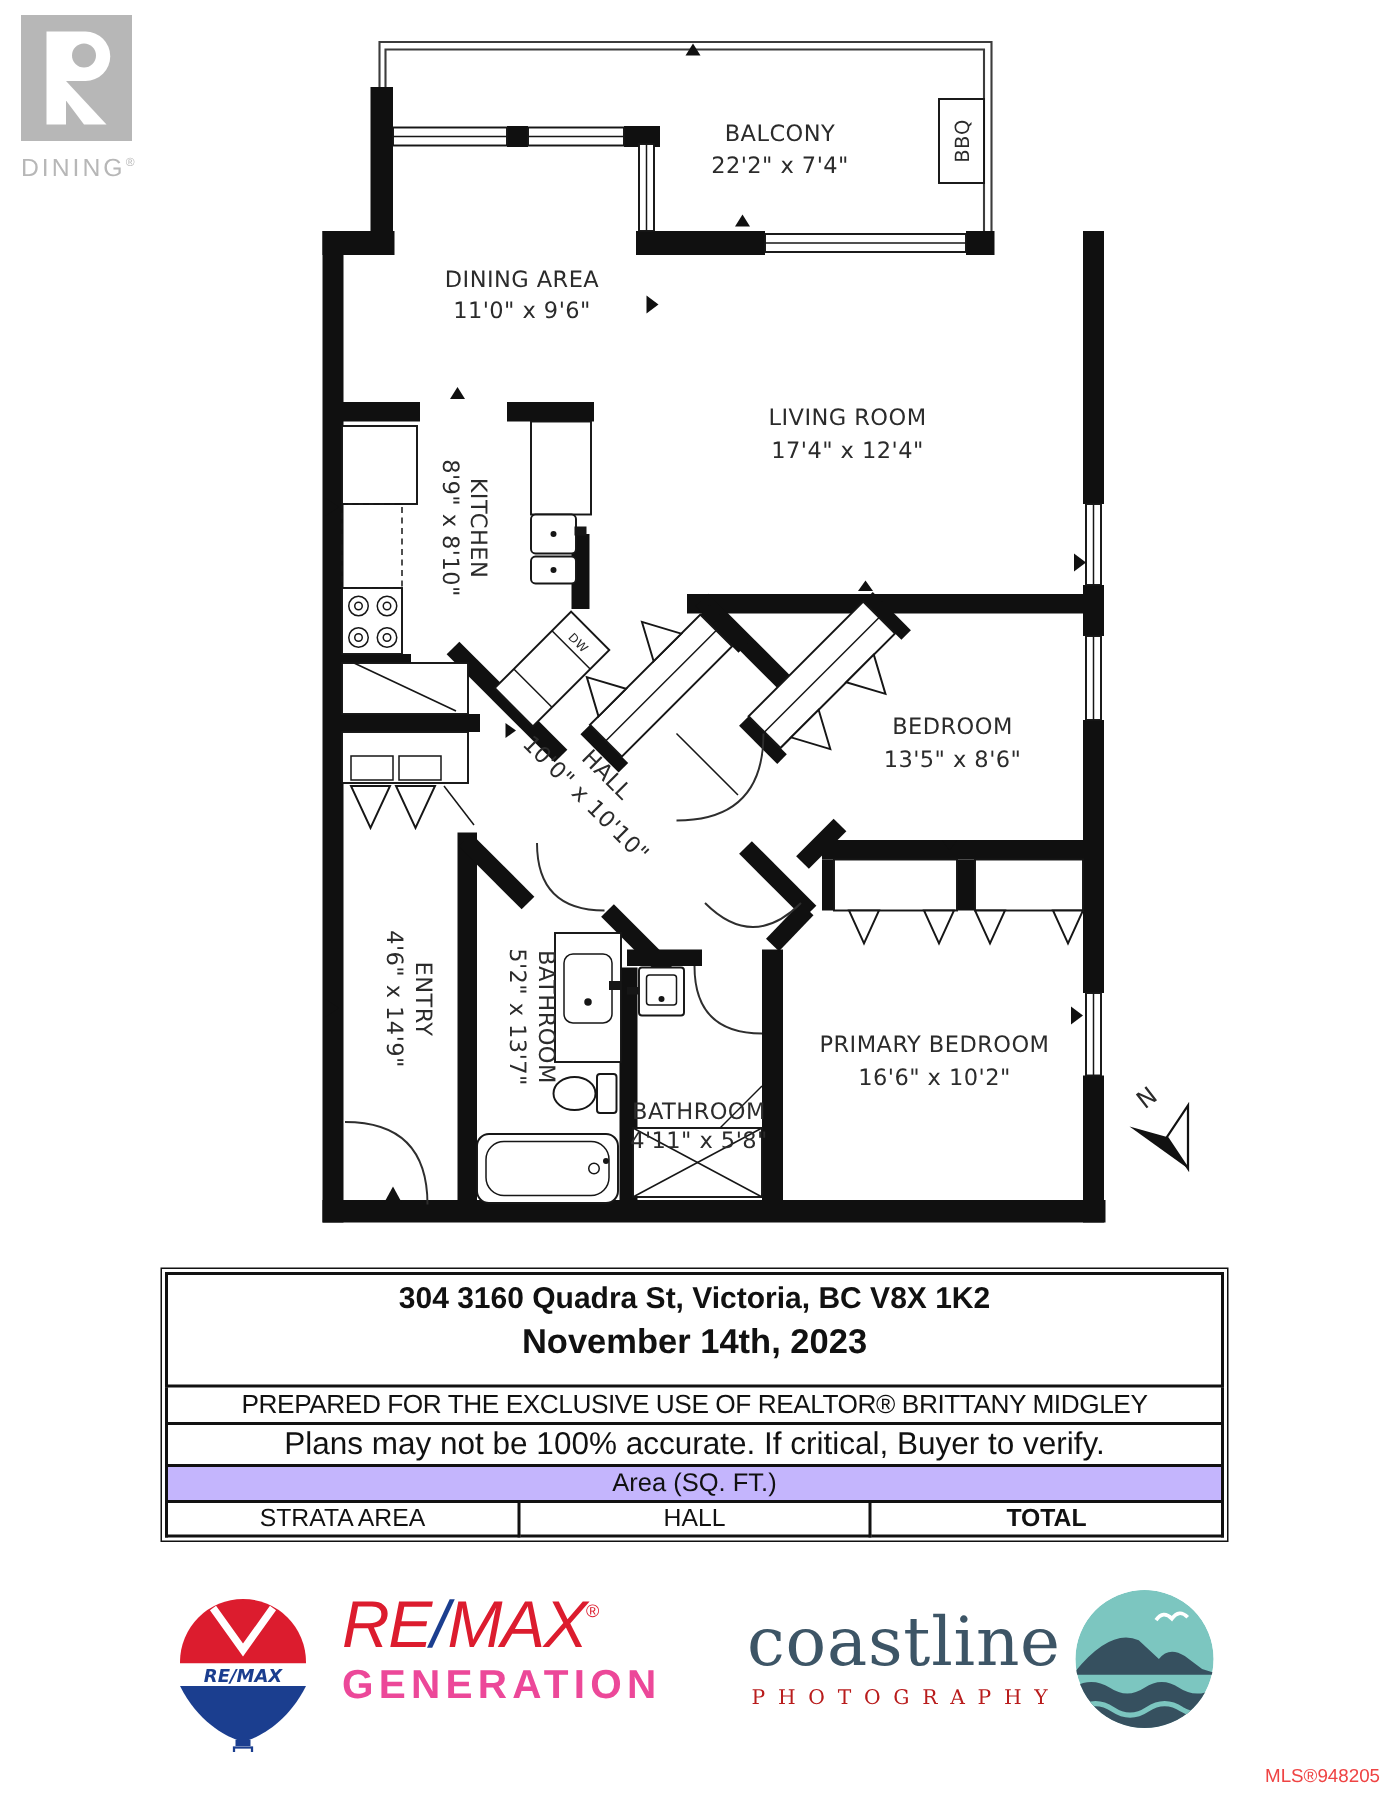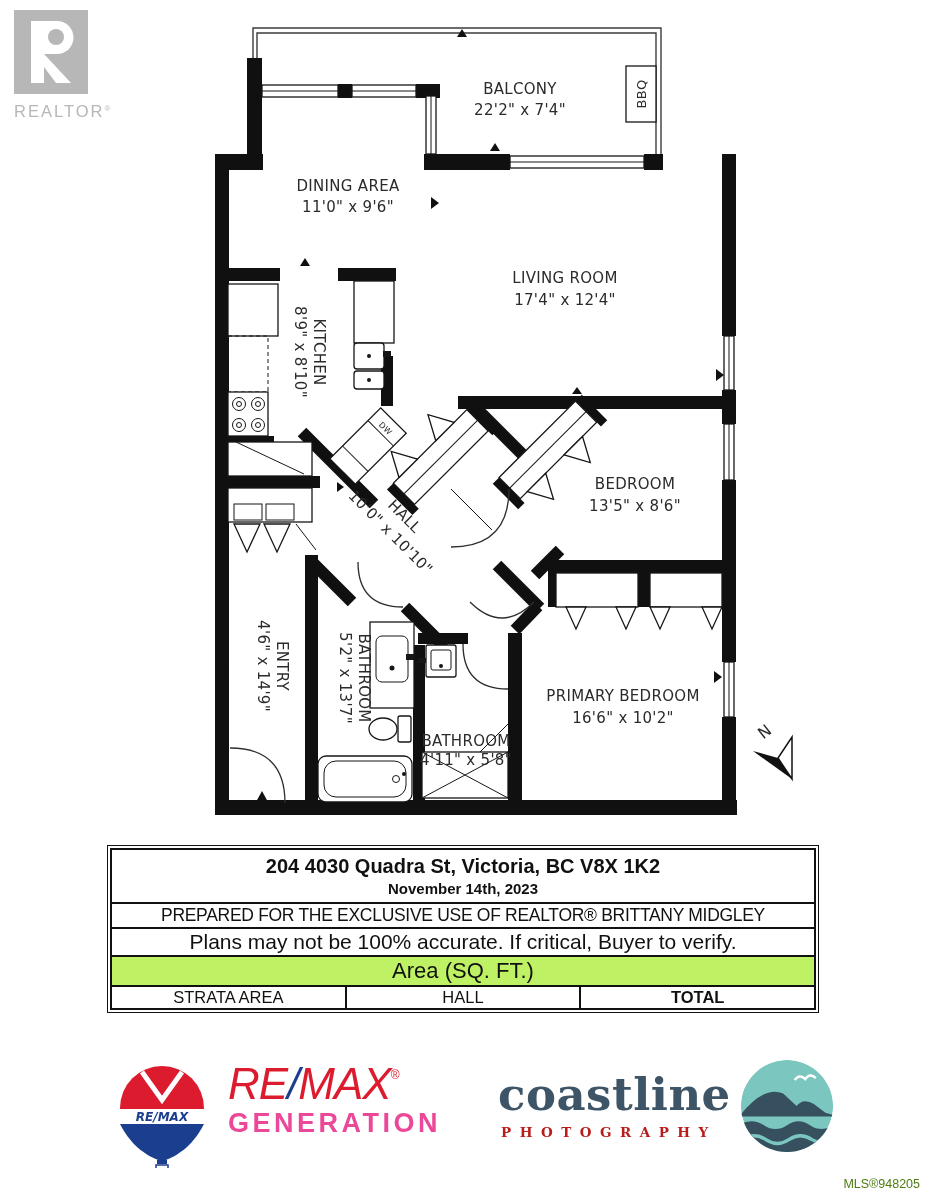--- a/index.html
+++ b/index.html
@@ -19,58 +19,58 @@
   .realtor{position:absolute;left:14px;top:10px;width:96px;}
   .realtor .word{color:#b7b7b7;font-size:16.5px;letter-spacing:2px;margin-top:4px;
                  font-family:"Liberation Sans",sans-serif;}
   .realtor sup{font-size:8px;}
   
   .tablewrap{position:absolute;left:107px;top:845px;width:706px;border:1.5px solid #111;
              padding:2px;background:#fff;}
   table.info{border-collapse:collapse;width:100%;table-layout:fixed;color:#111;}
   table.info td{border:2px solid #111;text-align:center;padding:1px 2px;}
   .addr{font-weight:bold;font-size:20px;line-height:1.28;padding-top:3px;}
-  .date{font-weight:bold;font-size:15px;line-height:1.25;padding-bottom:3px;}
+  .date{font-weight:bold;font-size:23px;line-height:1.25;padding-bottom:14px;}
   .prepared{font-size:17.5px;letter-spacing:-0.3px;padding:4px 0;border-radius:11px;}
   .disclaimer{font-size:21px;padding:3px 0;}
-  .areahdr{font-size:22px;background:#bef264;padding:2px 0;}
+  .areahdr{font-size:17px;background:#c4b5fd;padding:2px 0;}
   .colhdr{font-size:16.5px;padding:1px 0;border-radius:10px;}
   .colval{font-size:16.5px;padding:1px 0;}
   .bold{font-weight:bold;}
   
   .remax{position:absolute;left:110px;top:1056px;display:flex;align-items:flex-start;}
   .remax .txt{margin-left:14px;padding-top:6px;}
   .remax .word{font-style:italic;font-weight:normal;font-size:44px;line-height:1;
                letter-spacing:-1px;color:#dc1c2e;white-space:nowrap;}
   .remax .word .slash{color:#1b3e8f;}
   .remax .word sup{font-size:12px;font-style:normal;vertical-align:20px;}
   .remax .gen{color:#ec4899;font-weight:bold;font-size:27px;letter-spacing:3.5px;margin-top:2px;}
   .coastline{position:absolute;left:498px;top:1058px;display:flex;align-items:center;}
-  .coastline .txt{margin-right:8px;font-weight:bold;}
+  .coastline .txt{margin-right:8px;}
   .coastline .name{font-family:"DejaVu Serif",serif;font-size:45px;line-height:1;
                    color:#3d5566;letter-spacing:.5px;}
   .coastline .sub{font-family:"DejaVu Serif",serif;font-size:13.5px;letter-spacing:8.5px;
                   color:#b91c1c;margin-top:7px;margin-left:3px;}
   .mls{position:absolute;left:780px;top:1177px;width:140px;text-align:right;
-       color:#4d7c0f;font-size:12.5px;}
+       color:#ef4444;font-size:12.5px;}
 </style>
 </head>
 <body>
 
 <div class="page">
 
   <div class="realtor">
     <svg width="74" height="84">
       <rect width="74" height="84" fill="#b7b7b7"></rect>
       <rect x="17" y="11" width="13" height="62" fill="#fff"></rect>
       <path d="M30,11 h13 a16,16 0 0 1 0,33 h-13 z" fill="#fff"></path>
       <circle cx="42" cy="27" r="8" fill="#b7b7b7"></circle>
       <polygon points="30,44 57,73 42,73 30,57" fill="#fff"></polygon>
     </svg>
-    <div class="word"><span>REALTOR</span><sup>®</sup></div>
+    <div class="word"><span>DINING</span><sup>®</sup></div>
   </div>
 
   <svg width="927" height="1200" viewBox="0 0 927 1200" style="position:absolute;left:0;top:0">
 
     <g>
       <polyline class="rail" points="253,92 253,28 661,28 661,156"></polyline>
       <polyline class="rail" points="257,92 257,33 656,33 656,156"></polyline>
     </g>
 
     <g>
@@ -299,21 +299,21 @@
       <text class="lbl" x="623" y="701">PRIMARY BEDROOM</text>
       <text class="lbl" x="623" y="723">16'6" x 10'2"</text>
     </g>
   </svg>
 
   <div class="tablewrap">
     <table class="info">
       <tbody>
           <tr>
             <td colspan="3">
-        <div class="addr">204 4030 Quadra St, Victoria, BC V8X 1K2</div>
+        <div class="addr">304 3160 Quadra St, Victoria, BC V8X 1K2</div>
         <div class="date">November 14th, 2023</div>
       </td>
           </tr>
       <tr>
             <td colspan="3" class="prepared">PREPARED FOR THE EXCLUSIVE USE OF REALTOR® BRITTANY MIDGLEY</td>
           </tr>
       <tr>
             <td colspan="3" class="disclaimer">Plans may not be 100% accurate. If critical, Buyer to verify.</td>
           </tr>
       <tr>

